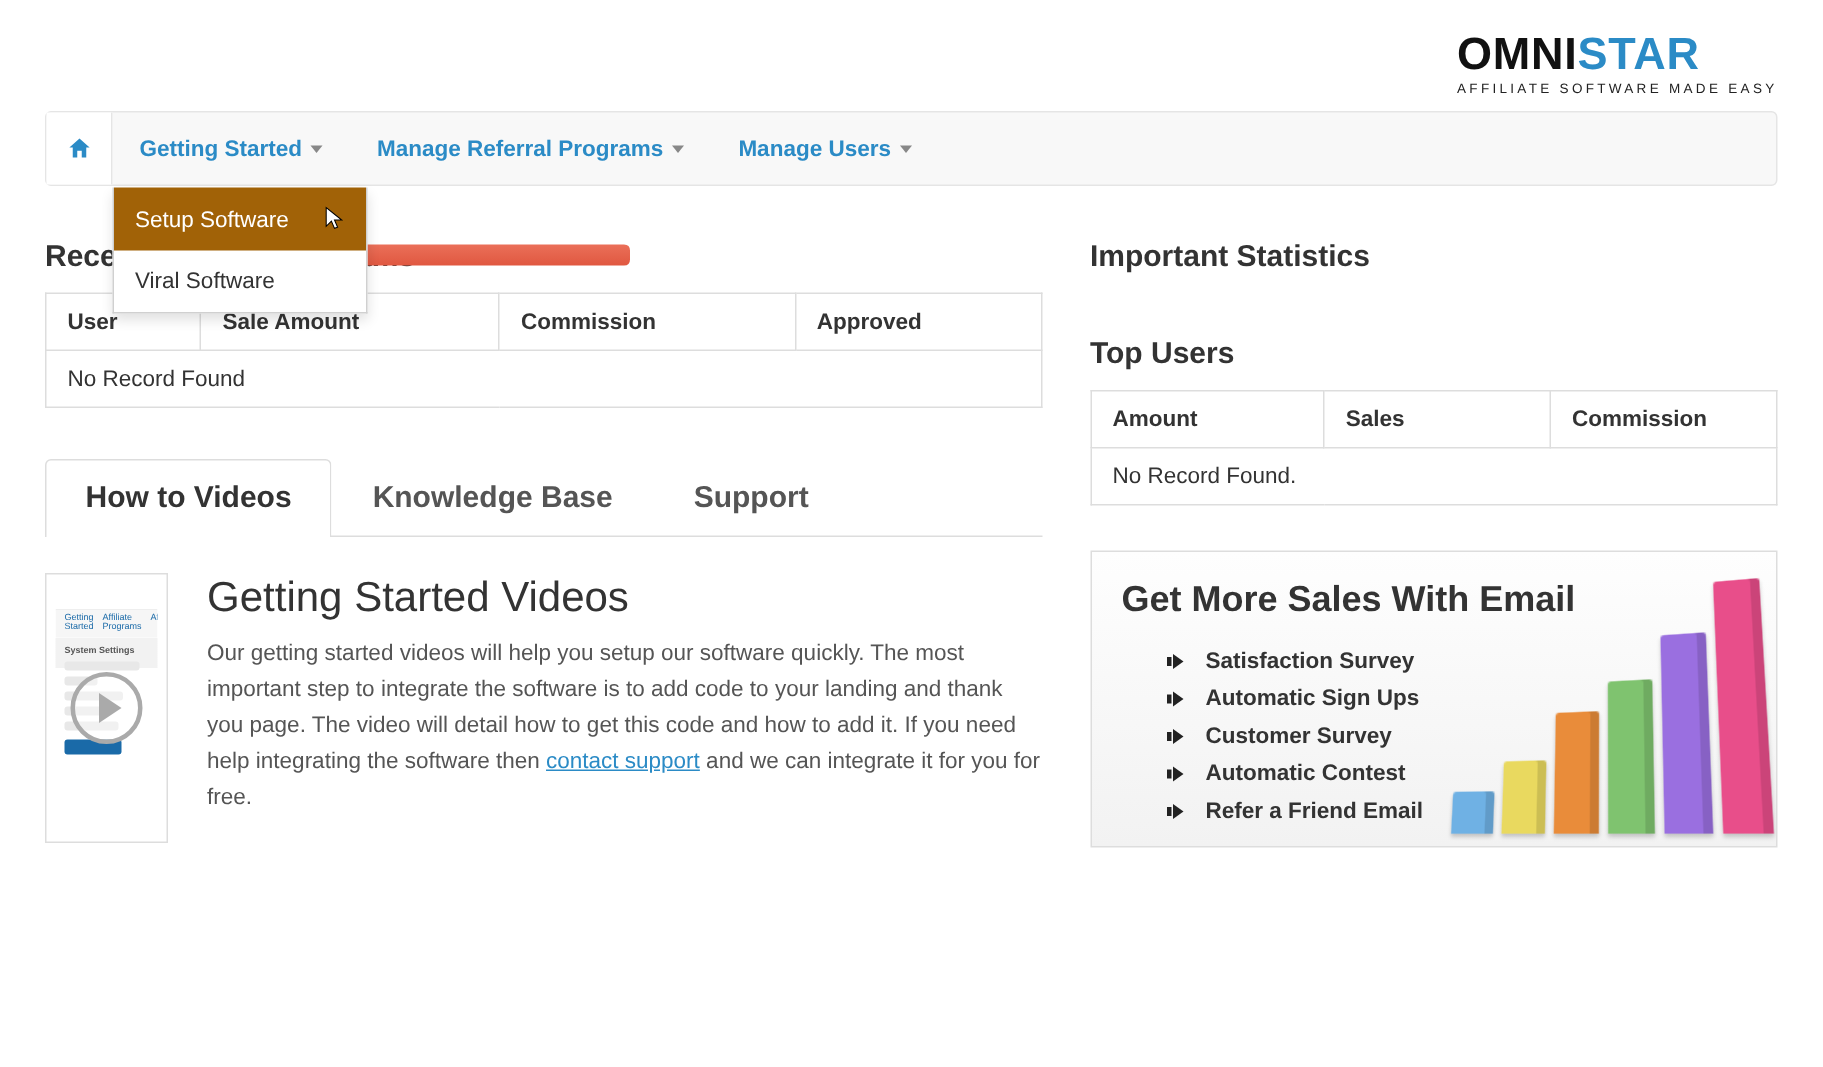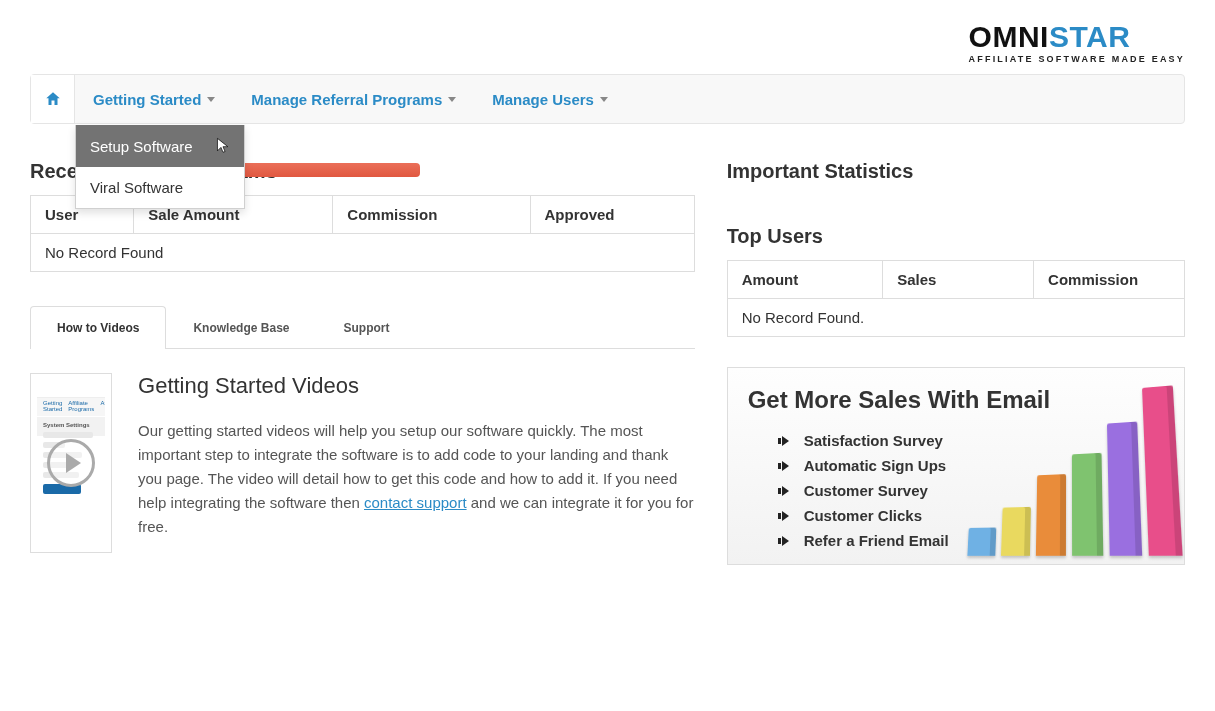--- a/index.html
+++ b/index.html
@@ -3,57 +3,57 @@
 <meta charset="utf-8">
 <style>
   * { box-sizing: border-box; margin: 0; padding: 0; }
   body { font-family: "Helvetica Neue", Helvetica, Arial, sans-serif; background: #fff; color: #333; font-size: 14px; }
   .container { width: 1215px; margin: 0 auto; padding: 0 30px; }
   .topbar { display: flex; justify-content: flex-end; align-items: center; padding: 20px 0 10px; }
   .logo { display: flex; flex-direction: column; }
   .logo-main { font-size: 30px; font-weight: 700; letter-spacing: 0.5px; }
   .logo-omni { color: #111; }
   .logo-star { color: #2b8bc6; position: relative; }
-  .logo-sub { font-size: 9px; letter-spacing: 2.2px; color: #222; font-weight: 700; }
+  .logo-sub { font-size: 9px; letter-spacing: 2.2px; color: #222; font-weight: 400; }
   .top-right { display: flex; gap: 24px; align-items: center; }
   .top-link { color: #555; font-weight: 600; font-size: 16px; cursor: pointer; display: flex; align-items: center; gap: 6px; }
   .caret { display: inline-block; width: 0; height: 0; border-left: 4px solid transparent; border-right: 4px solid transparent; border-top: 5px solid #888; }
   .navbar { background: #f8f8f8; border: 1px solid #e5e5e5; border-radius: 4px; display: flex; align-items: stretch; height: 50px; position: relative; }
   .nav-home { width: 44px; display: flex; align-items: center; justify-content: center; background: #fff; border-right: 1px solid #e5e5e5; cursor: pointer; }
   .nav-home svg { fill: #2b8bc6; }
   .nav-item { padding: 0 18px; display: flex; align-items: center; gap: 6px; color: #2b8bc6; font-weight: 600; font-size: 15px; cursor: pointer; }
   .dropdown { position: absolute; top: 50px; left: 44px; width: 170px; background: #fff; border: 1px solid #d0d0d0; border-top: none; box-shadow: 0 4px 8px rgba(0,0,0,0.12); z-index: 20; }
   .dropdown-item { padding: 12px 14px; font-size: 15px; cursor: pointer; display: flex; align-items: center; justify-content: space-between; }
-  .dropdown-item.active { background: #737373; color: #fff; }
+  .dropdown-item.active { background: #a16207; color: #fff; }
   .dropdown-item:not(.active) { color: #333; }
   .cursor-icon { width: 14px; height: 18px; }
   .arrow-annotation { position: absolute; top: 150px; left: 210px; z-index: 15; pointer-events: none; }
   .main { display: flex; gap: 32px; margin-top: 36px; }
   .col-left { flex: 1.45; }
   .col-right { flex: 1; display: flex; flex-direction: column; gap: 30px; }
   .panel-title { font-size: 20px; font-weight: 600; color: #333; margin-bottom: 12px; }
   table { width: 100%; border-collapse: collapse; border: 1px solid #3b82f6; }
   table th, table td { border: 1px solid #ddd; padding: 10px 14px; text-align: left; font-size: 15px; }
   table th { font-weight: 600; background: #fff; }
   .tabs { display: flex; border-bottom: 1px solid #ddd; margin-top: 34px; }
-  .tab { padding: 14px 26px; font-size: 12px; font-weight: 600; color: #555; cursor: pointer; border: 1px solid transparent; border-bottom: none; margin-bottom: -1px; }
+  .tab { padding: 14px 26px; font-size: 20px; font-weight: 600; color: #555; cursor: pointer; border: 1px solid transparent; border-bottom: none; margin-bottom: -1px; }
   .tab.active { background: #fff; border-color: #ddd; color: #333; border-radius: 4px 4px 0 0; }
   .tab-content { padding: 24px 0; display: flex; gap: 26px; }
   .video-thumb { width: 280px; height: 180px; border: 1px solid #ddd; background: #fff; position: relative; padding: 6px; }
   .video-inner { width: 100%; height: 100%; background: linear-gradient(to bottom, #fff 0 22%, #f2f2f2 22% 34%, #fff 34%); position: relative; overflow: hidden; }
   .video-inner .fake-bar { position:absolute; top:0; left:0; right:0; height:18px; background:#fff; border-bottom:1px solid #eee;}
   .video-inner .fake-tabs { position:absolute; top:18px; left:0; right:0; height:18px; background:#f6f6f6; display:flex; gap:6px; padding:2px 6px;}
   .fake-tabs span{ font-size:6px; color:#1a6aa8;}
   .video-inner .fake-body { position:absolute; top:42px; left:6px; right:6px; bottom:6px;}
   .fake-section{ font-size:6px; color:#555; margin-bottom:4px;}
   .fake-row{ height:6px; background:#e8e8e8; margin:4px 0; border-radius:2px;}
   .fake-btn{ width:38px; height:10px; background:#1a6aa8; border-radius:2px; margin-top:6px;}
   .play { position: absolute; top: 50%; left: 50%; width: 48px; height: 48px; margin: -24px 0 0 -24px; border: 3px solid #aaa; border-radius: 50%; display: flex; align-items: center; justify-content: center; background: rgba(255,255,255,0.4); }
   .play::after { content: ""; width: 0; height: 0; border-left: 15px solid #aaa; border-top: 10px solid transparent; border-bottom: 10px solid transparent; margin-left: 4px; }
-  .video-text h3 { font-size: 22px; font-weight: 500; margin-bottom: 20px; }
+  .video-text h3 { font-size: 28px; font-weight: 500; margin-bottom: 10px; }
   .video-text p { font-size: 15px; color: #555; line-height: 1.6; }
   .video-text a { color: #2b8bc6; text-decoration: underline; cursor: pointer; }
   .promo { border: 1px solid #ddd; padding: 18px 20px; background: linear-gradient(to bottom, #fefefe, #f2f2f2); position: relative; overflow: hidden; height: 198px; }
   .promo h3 { font-size: 24px; font-weight: 700; color: #333; margin-bottom: 14px; }
   .promo-list { list-style: none; }
   .promo-list li { display: flex; align-items: center; gap: 12px; font-size: 15px; font-weight: 600; color: #333; padding: 4px 0; padding-left: 30px;}
   .promo-arrow { display:inline-block; width:14px; height:8px; position:relative;}
   .promo-arrow::before{content:""; position:absolute; left:0; top:1px; width:3px; height:6px; background:#222;}
   .promo-arrow::after{content:""; position:absolute; left:4px; top:-1px; width:0; height:0; border-left:7px solid #222; border-top:5px solid transparent; border-bottom:5px solid transparent;}
   .bars { position: absolute; right: 10px; bottom: 10px; display: flex; align-items: flex-end; gap: 6px; transform: perspective(400px) rotateX(12deg) rotateY(-12deg); }
@@ -216,21 +216,21 @@
           <li>
               <span class="promo-arrow"></span>
               <span>Automatic Sign Ups</span>
             </li>
           <li>
               <span class="promo-arrow"></span>
               <span>Customer Survey</span>
             </li>
           <li>
               <span class="promo-arrow"></span>
-              <span>Customer Clicks</span>
+              <span>Automatic Contest</span>
             </li>
           <li>
               <span class="promo-arrow"></span>
               <span>Refer a Friend Email</span>
             </li>
         </ul>
         <div class="bars">
           <div class="bar b1"></div>
             <div class="bar b2"></div>
             <div class="bar b3"></div>

